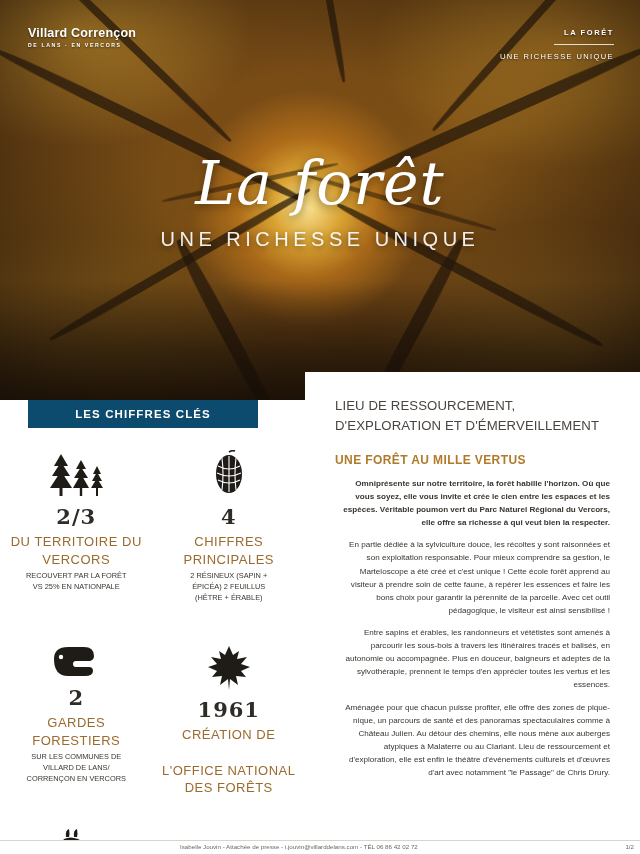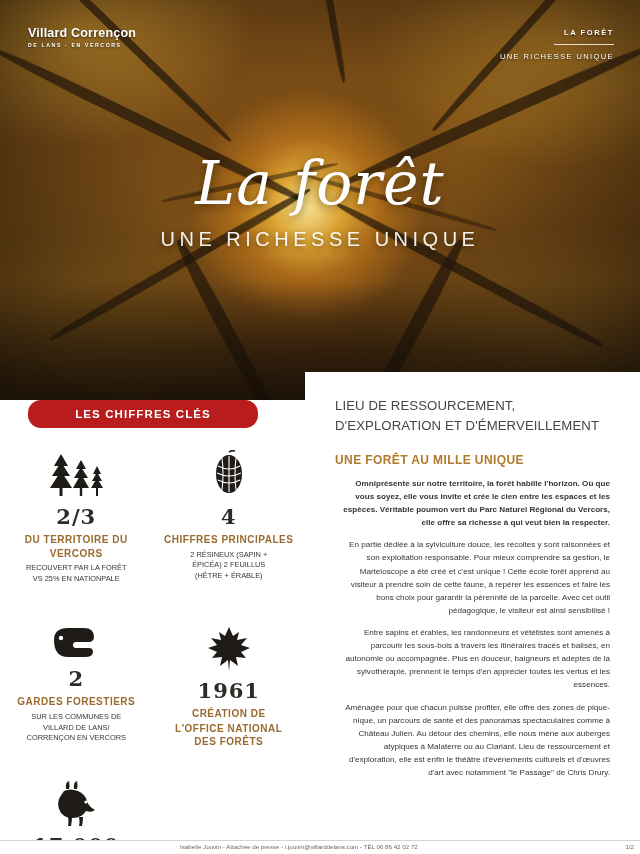--- a/index.html
+++ b/index.html
@@ -111,22 +111,22 @@
   
   .left-col {
     position: absolute;
     left: 0; top: 400px;
     width: 305px; height: 440px;
     background: #ffffff;
   }
   .keyfig-band {
     position: absolute; left: 28px; top: 0;
     width: 230px; height: 28px;
-    background: #b91c1c;
-    display: flex; align-items: center; justify-content: center; border-radius: 13px;
+    background: #0c4a6e;
+    display: flex; align-items: center; justify-content: center;
   }
   .keyfig-band span {
     color: #ffffff; font-size: 11.5px; font-weight: bold; letter-spacing: 1.1px;
   }
 
   .stats {
     position: absolute; left: 0; top: 36px; width: 305px;
   }
   .stat-row { display: flex; }
   .stat {
@@ -140,22 +140,22 @@
   .stat .big {
     font-family: "DejaVu Serif", serif;
     font-weight: bold;
     font-size: 21px;
     color: #2f2b26;
     letter-spacing: 1px;
     margin-top: 6px;
   }
   .stat .lbl {
     color: #9a6b2f;
-    font-size: 10px;
-    font-weight: bold;
+    font-size: 13px;
+    font-weight: normal;
     letter-spacing: 0.5px;
     margin-top: 4px;
     line-height: 1.35;
   }
   .stat .desc {
     color: #3a352f;
     font-size: 7.4px;
     line-height: 1.45;
     margin-top: 3px;
   }
@@ -320,21 +320,21 @@
         </div>
 
         <div class="stat small-gap">
           <div class="icon-wrap">
             <svg width="46" height="46" viewBox="0 0 46 46" aria-hidden="true">
               <path fill="#1f1c18" d="M23 1 L27 10 L33 6 L31 14 L41 12 L35 19 L44 22 L35 26 L40 32 L30 31 L32 40 L24 34 L23 45 L22 34 L14 40 L16 31 L6 32 L11 26 L2 22 L11 19 L5 12 L15 14 L13 6 L19 10 Z"></path>
             </svg>
           </div>
           <div class="big">1961</div>
           <div class="lbl">CRÉATION DE</div>
-          <div class="lbl" style="margin-top:1px;">L'OFFICE NATIONAL<br>DES FORÊTS</div>
+          <div class="lbl" style="margin-top:18px;">L'OFFICE NATIONAL<br>DES FORÊTS</div>
         </div>
       </div>
 
       <div class="stat-row" style="margin-top:16px;">
         <div class="stat" style="flex:1;">
           <div class="icon-wrap">
             <svg width="60" height="46" viewBox="0 0 60 46" aria-hidden="true">
               <g fill="#1f1c18">
                 <path d="M20 8 q-1 -7 3 -8 q1 5 0 8 z"></path>
                 <path d="M28 8 q-1 -7 3 -8 q1 5 0 8 z"></path>
@@ -350,21 +350,21 @@
 
         </div>
         <div class="stat"></div>
       </div>
 
     </div>
   </div>
 
   <div class="right-col">
     <div class="rc-lede">LIEU DE RESSOURCEMENT,<br>D'EXPLORATION ET D'ÉMERVEILLEMENT</div>
-    <div class="rc-h2">UNE FORÊT AU MILLE UNIQUE</div>
+    <div class="rc-h2">UNE FORÊT AU MILLE VERTUS</div>
     <div class="rc-p bold"><b>Omniprésente sur notre territoire, la forêt habille l'horizon.</b> Où que vous soyez, elle vous invite et crée le cien entre les espaces et les espèces. Véritable poumon vert du Parc Naturel Régional du Vercors, elle offre sa richesse à qui veut bien la respecter.</div>
     <div class="rc-p">En partie dédiée à la sylviculture douce, les récoltes y sont raisonnées et son exploitation responsable. Pour mieux comprendre sa gestion, le Marteloscope a été créé et c'est unique ! Cette école forêt apprend au visiteur à prendre soin de cette faune, à repérer les essences et faire les bons choix pour garantir la pérennité de la parcelle. Avec cet outil pédagogique, le visiteur est ainsi sensibilisé !</div>
     <div class="rc-p">Entre sapins et érables, les randonneurs et vététistes sont amenés à parcourir les sous-bois à travers les itinéraires tracés et balisés, en autonomie ou accompagnée. Plus en douceur, baigneurs et adeptes de la sylvothérapie, prennent le temps d'en apprécier toutes les vertus et les essences.</div>
     <div class="rc-p">Aménagée pour que chacun puisse profiter, elle offre des zones de pique-nique, un parcours de santé et des panoramas spectaculaires comme à Château Julien. Au détour des chemins, elle nous mène aux auberges atypiques à Malaterre ou au Clariant. Lieu de ressourcement et d'exploration, elle est enfin le théâtre d'événements culturels et d'œuvres d'art avec notamment "le Passage" de Chris Drury.</div>
   </div>
 
   <div class="footer">
     <div class="fl">Isabelle Jouvin - Attachée de presse - i.jouvin@villarddelans.com - TÉL 06 86 42 02 72</div>
     <div class="fr">1/2</div>
   </div>

